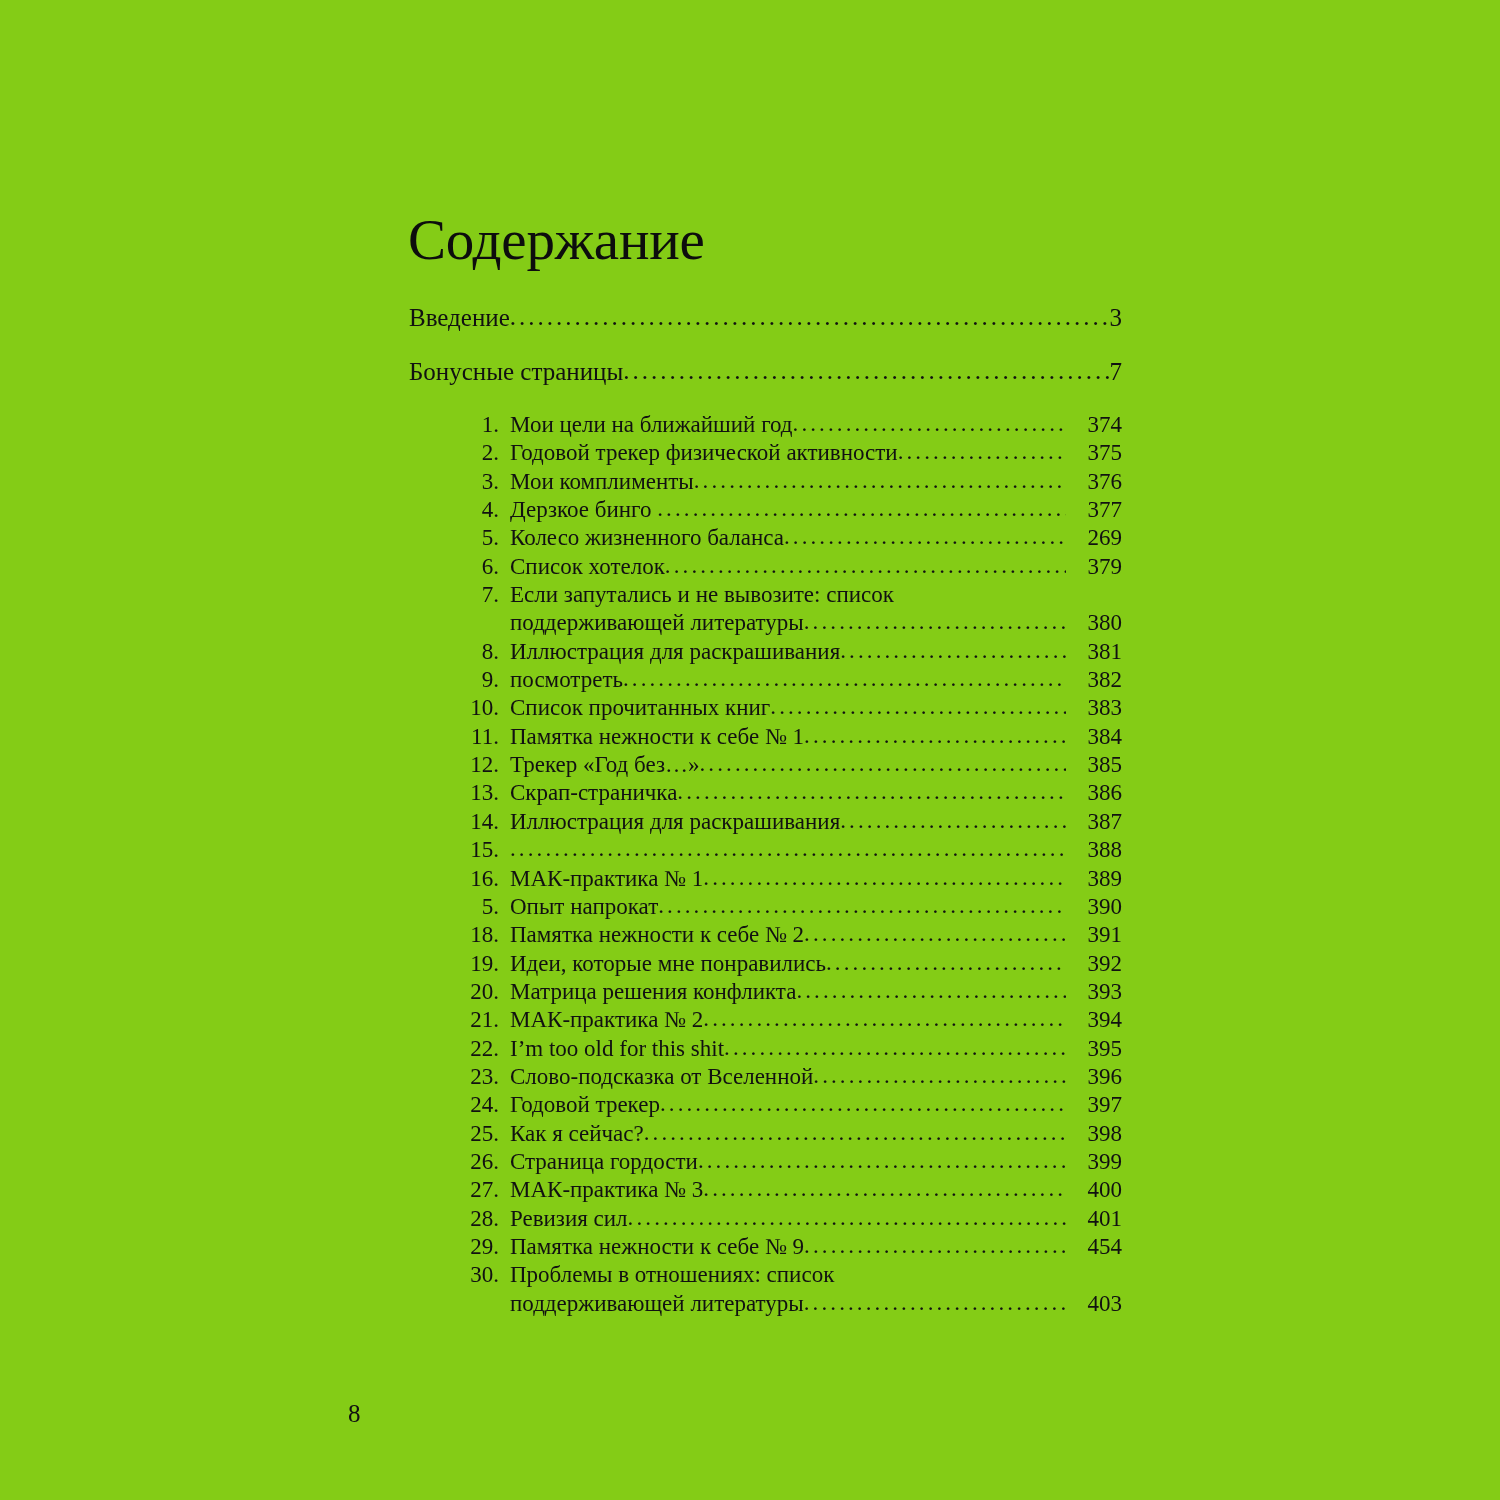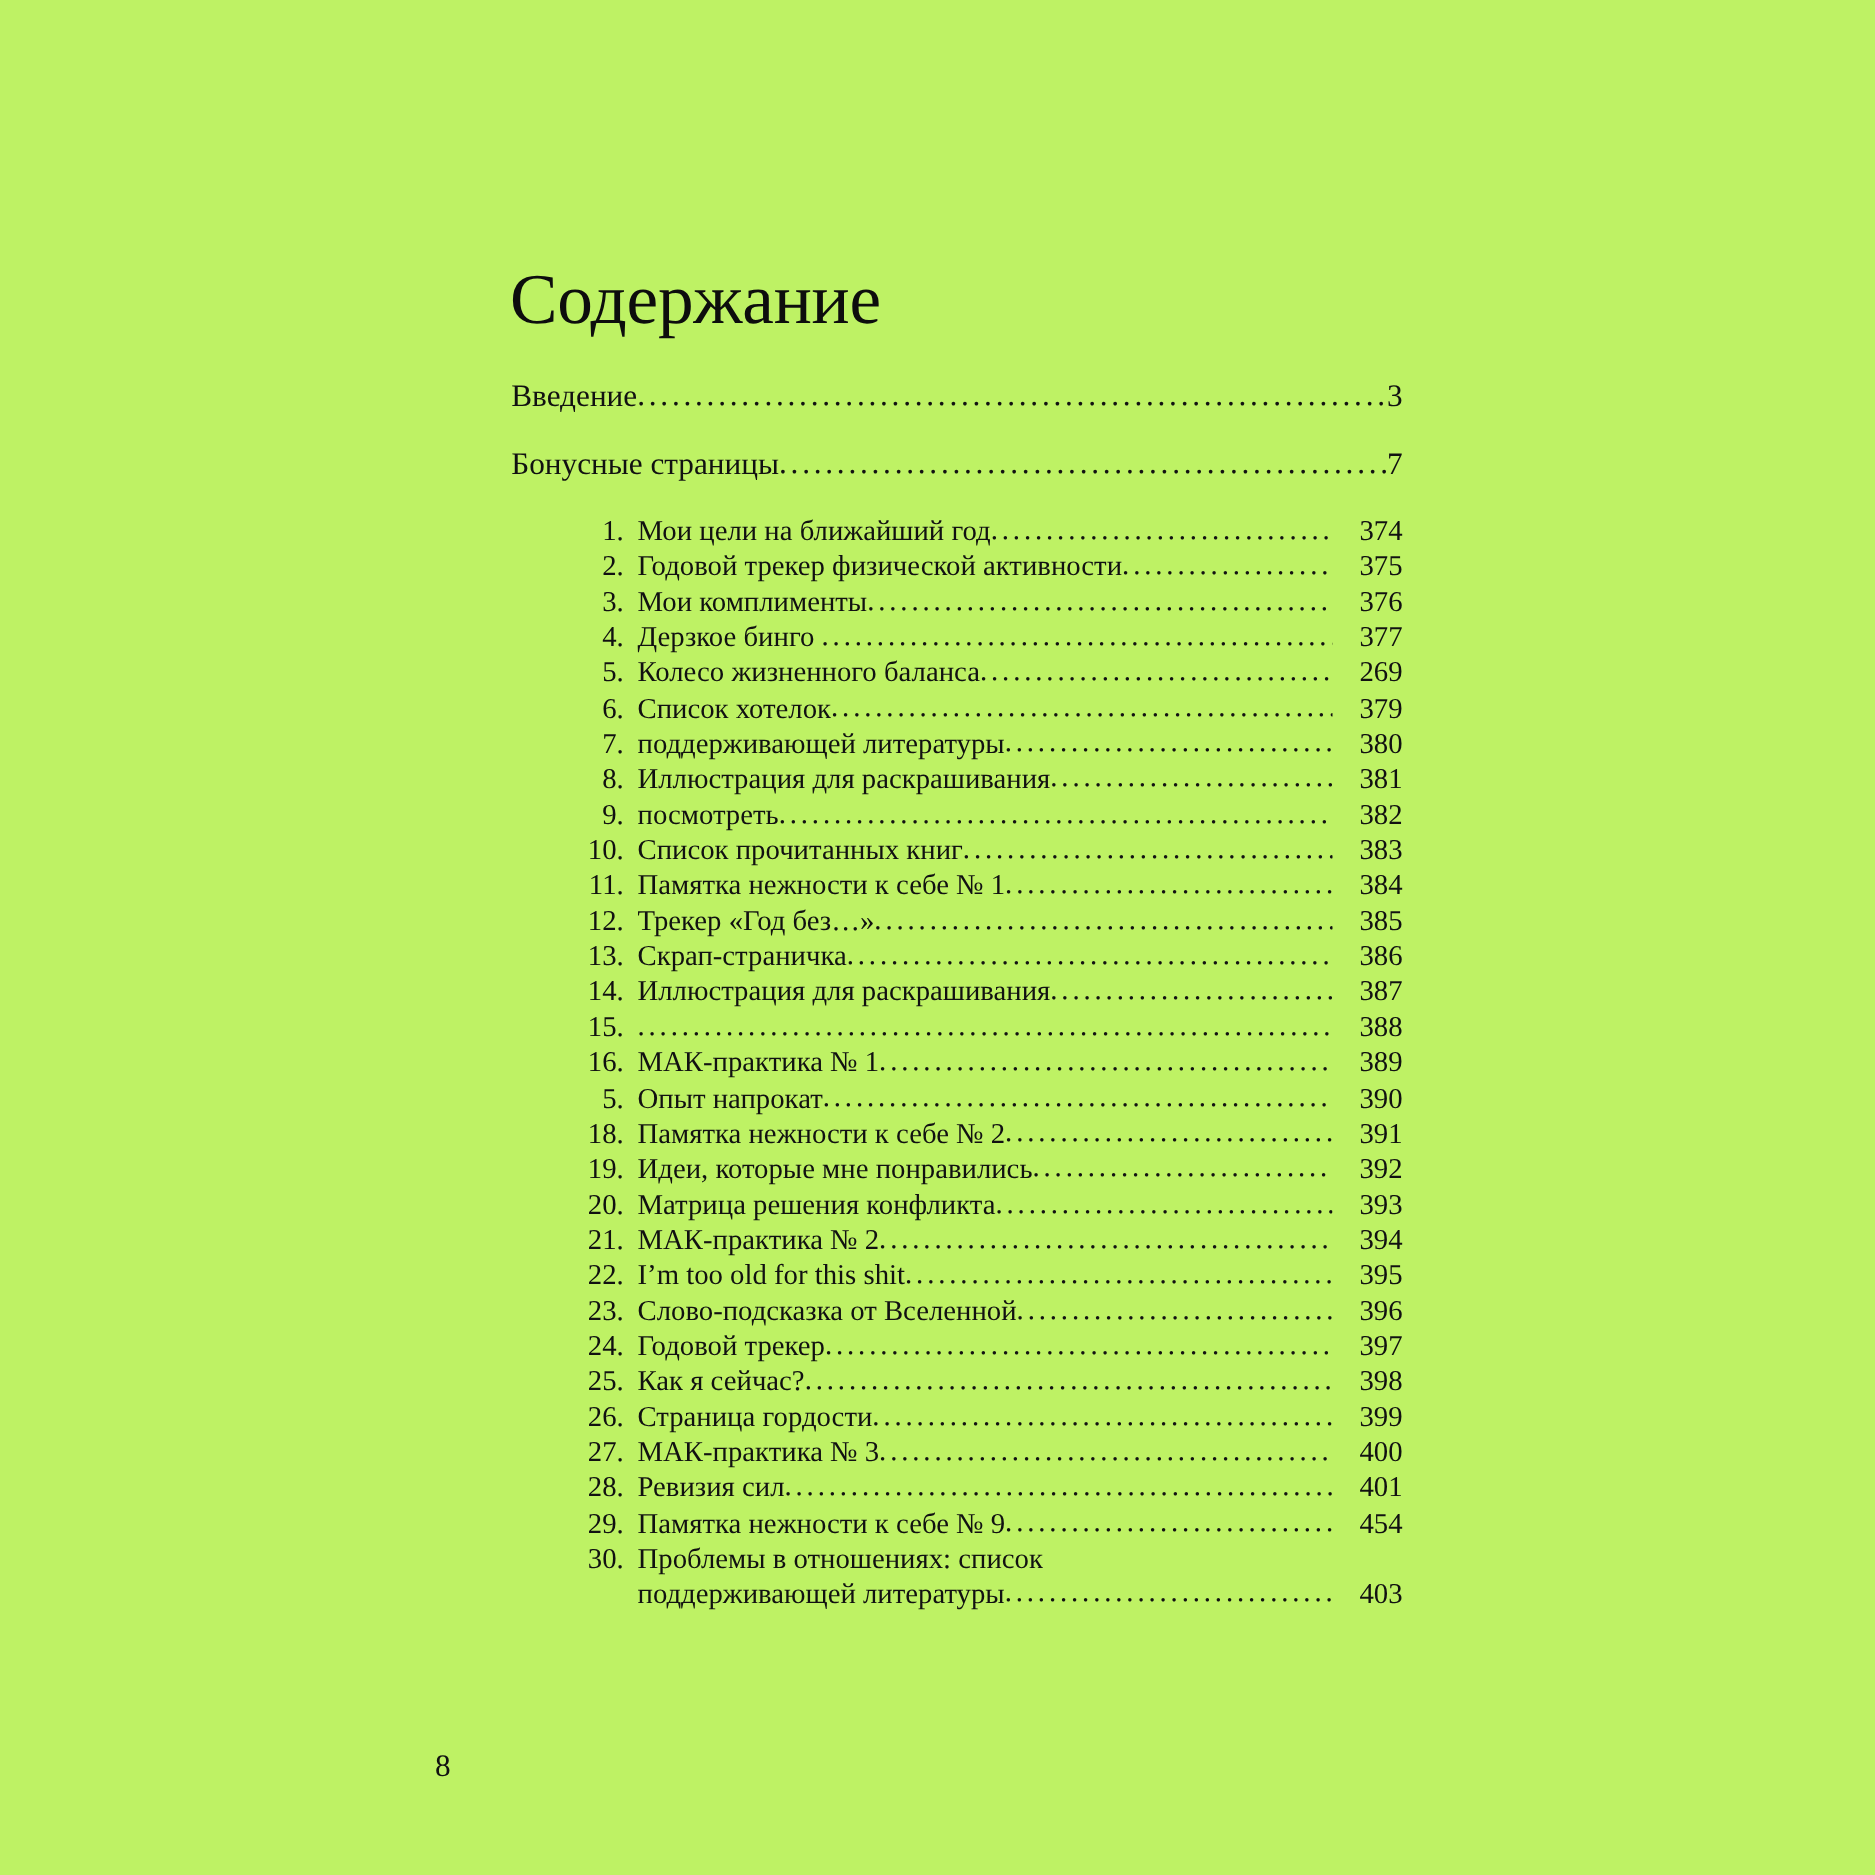--- a/index.html
+++ b/index.html
@@ -13,21 +13,21 @@
     height: 1500px;
     position: relative;
     font-family: "Liberation Serif", "DejaVu Serif", serif;
     color: #111111;
     overflow: hidden;
   }
 
   .page {
     position: absolute;
     inset: 0;
-    background: #bef264;
+    background: #84cc16;
     text-decoration: underline;
   }
 
   
   .toc-title {
     position: absolute;
     left: 408px;
     top: 172px;
     font-size: 57px;
     line-height: 1.05;
@@ -209,20 +209,21 @@
           <div class="row">
             <span class="label">Список хотелок</span>
             <span class="leader">................................................................................................................................................................</span>
             <span class="pagenum"> 379</span>
           </div>
         </div>
       </div>
       <div class="num-item">
         <span class="idx">7.</span>
         <div class="body">
+          <div class="line1-plain">Если запутались и не вывозите: список</div>
           <div class="row">
             <span class="label">поддерживающей литературы</span>
             <span class="leader">................................................................................................................................................................</span>
             <span class="pagenum"> 380</span>
           </div>
         </div>
       </div>
       <div class="num-item">
         <span class="idx">8.</span>
         <div class="body">

